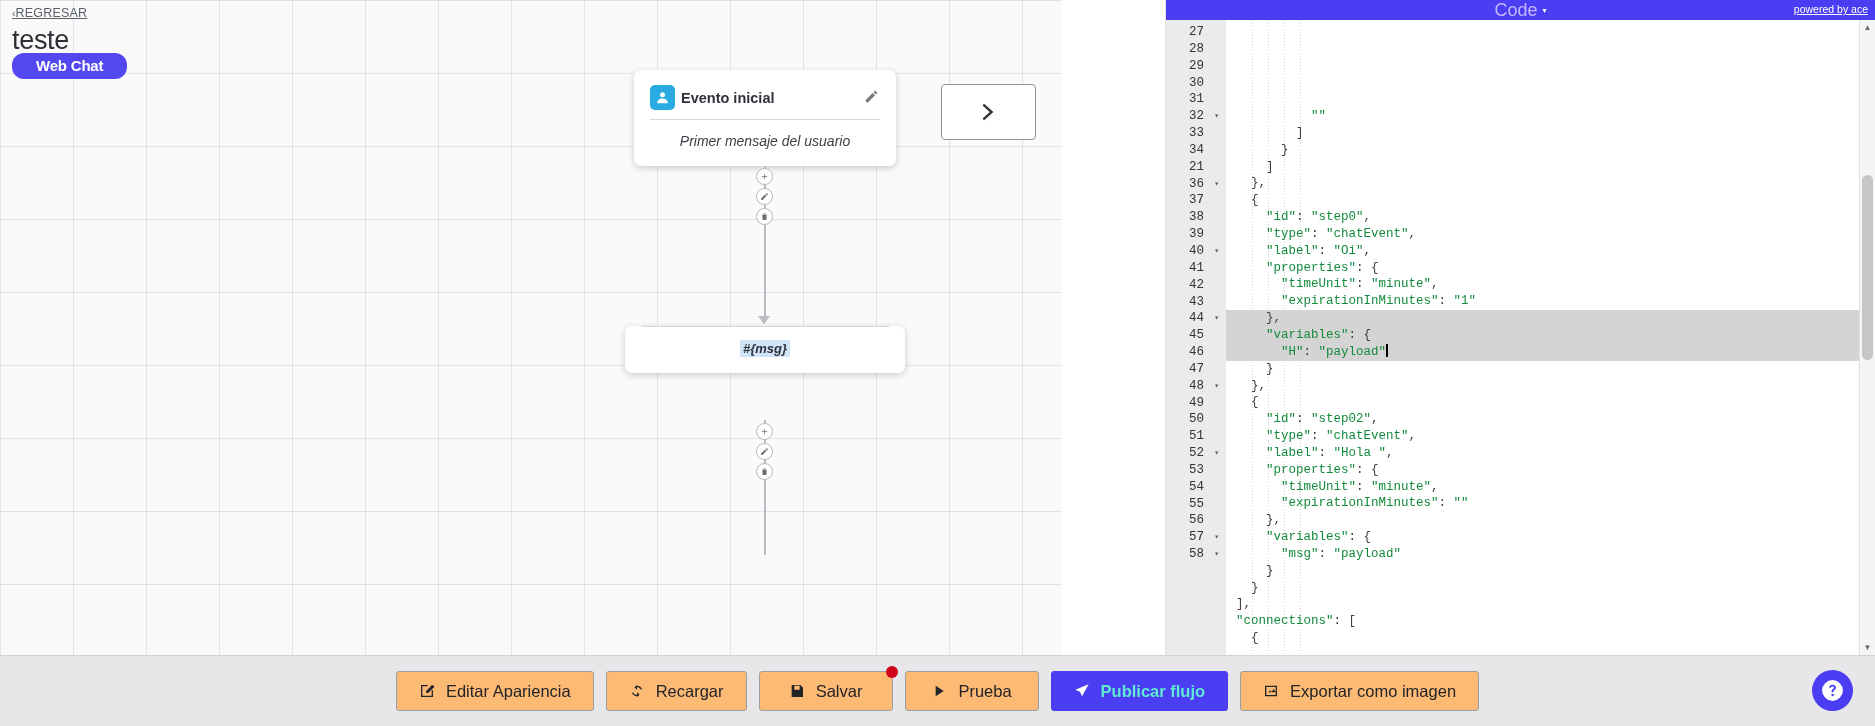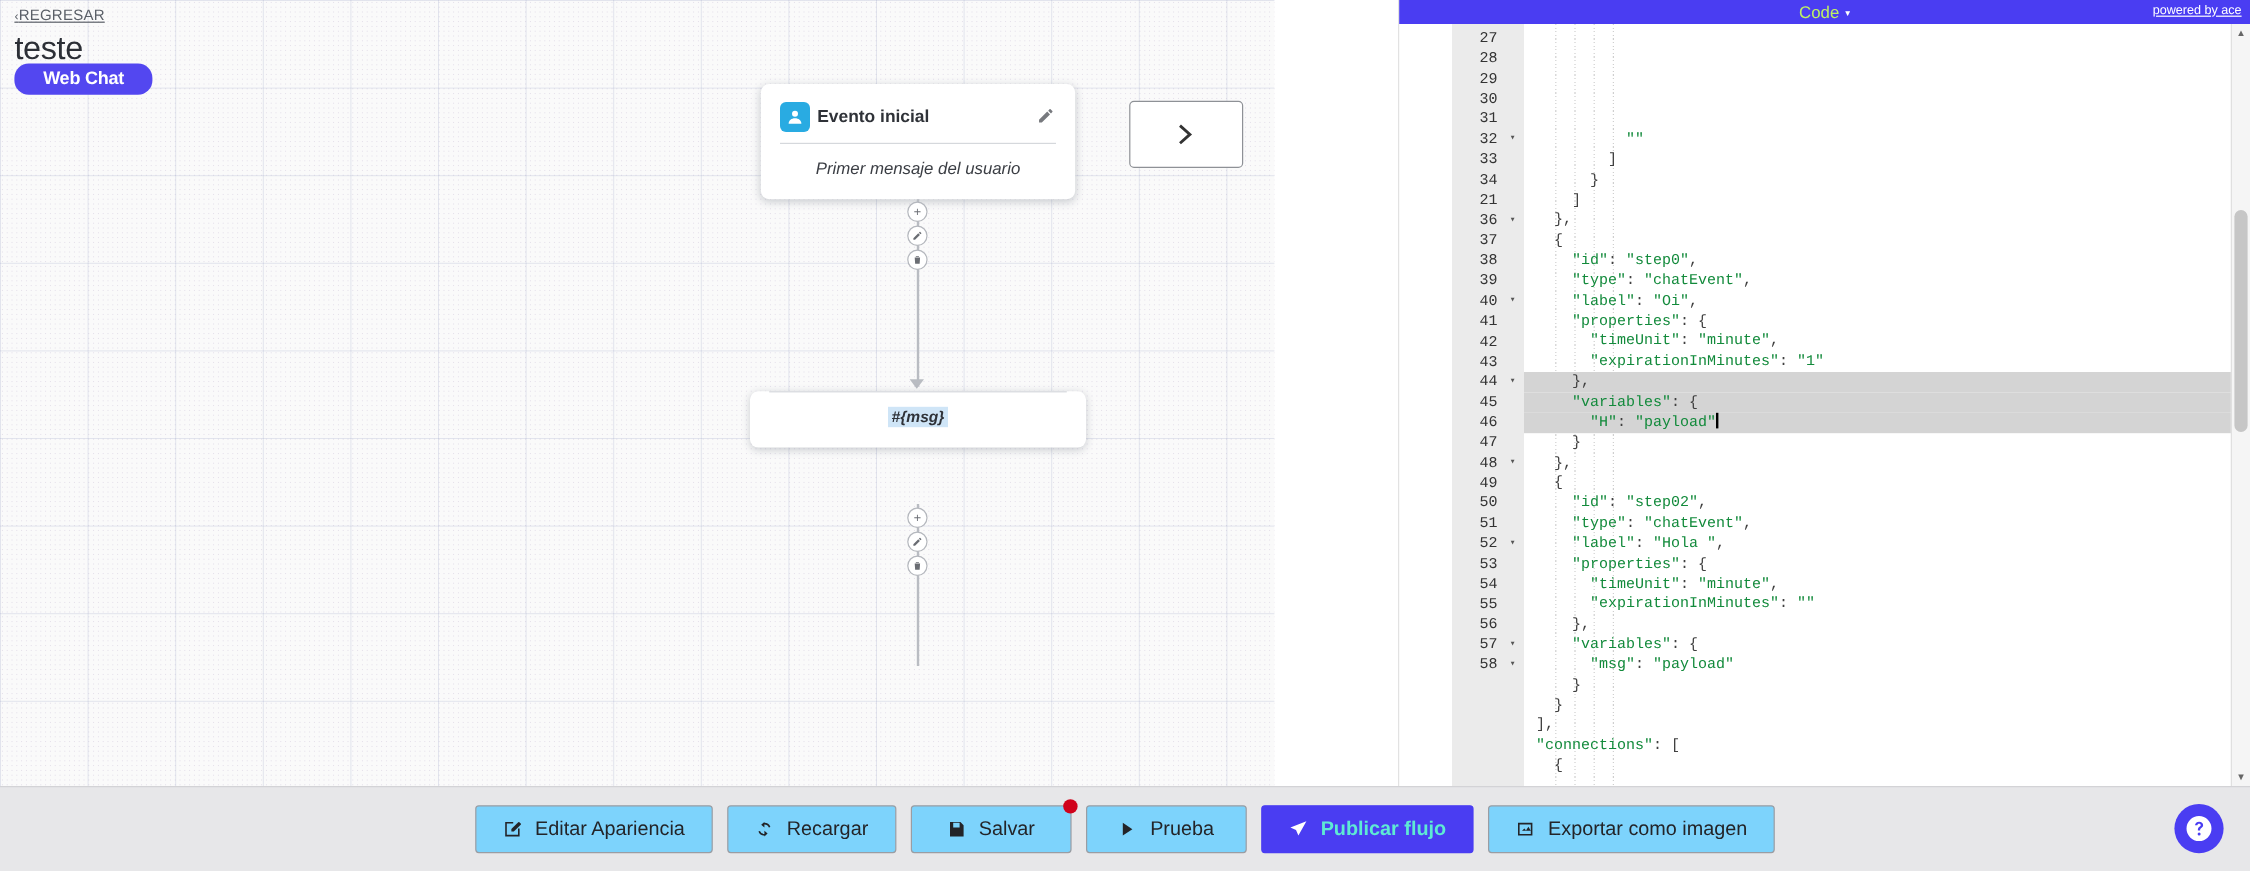--- a/index.html
+++ b/index.html
@@ -88,32 +88,32 @@
 
   
   .code-pane {
     position:absolute; right:0; top:0; width:710px; height:655px;
     background:#fff; border-left:1px solid #e2e2e2;
   }
   .code-topbar {
     height:20px; background:#4a3df2; position:relative;
     display:flex; align-items:center; justify-content:center;
   }
-  .code-topbar-title { color:#bef264; font-size:14px; }
+  .code-topbar-title { color:#c4b5fd; font-size:18px; }
   .code-topbar-caret { color:#fff; font-size:8px; margin-left:5px; }
   .powered {
     position:absolute; right:7px; top:3px;
     color:#fff; font-size:10.5px; text-decoration:underline; cursor:pointer;padding-left:28px;
   }
 
   .editor { position:absolute; top:20px; left:0; right:0; bottom:0; display:flex; }
   .gutter {
     width:60px; background:#ebebeb; color:#333; flex:0 0 auto;
     font-family:"Liberation Mono", monospace; font-size:12.5px;
-    text-align:right; padding-top:4px; position:relative;margin-left:44px;
+    text-align:right; padding-top:4px; position:relative;
   }
   .gutter .ln { height:16.85px; line-height:16.85px; padding-right:22px; position:relative; }
   .gutter .ln .fold {
     position:absolute; right:7px; top:0; font-size:8px; color:#555;
   }
   .code-area {
     flex:1 1 auto; position:relative; padding-top:4px; overflow:hidden;
     font-family:"Liberation Mono", monospace; font-size:12.5px;
     color:#404040; white-space:pre;
   }
@@ -150,21 +150,21 @@
      fill:none; margin-left:34px; }
 
   
   .toolbar {
     position:absolute; left:0; bottom:0; width:1875px; height:71px;
     background:#e7e7e9; border-top:1px solid #d3d3d6;
     display:flex; align-items:center; justify-content:center; gap:12px;
   }
   .tb-btn {
     height:40px; min-width:134px; padding:0 22px;
-    background:#7dd3fc; border:1px solid #9a9da3; border-radius:3px;
+    background:#fdba74; border:1px solid #9a9da3; border-radius:3px;
     display:flex; align-items:center; justify-content:center; gap:11px;
     font-size:16.5px; color:#232428; cursor:pointer; position:relative;
   }
   .tb-btn svg { width:16px; height:16px; fill:#232428; flex:0 0 auto; }
   .tb-btn.primary {
     background:#4a3df2; border-color:#4a3df2; color:#5eead4; font-weight:bold;
   }
   .tb-btn.primary svg { fill:#fff; }
   .dirty-dot {
     position:absolute; width:12px; height:12px; border-radius:50%;

